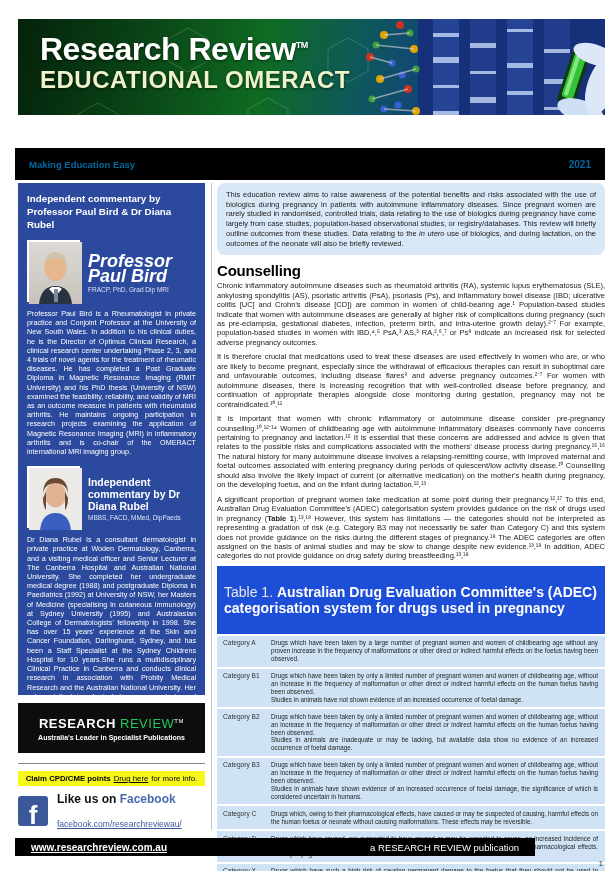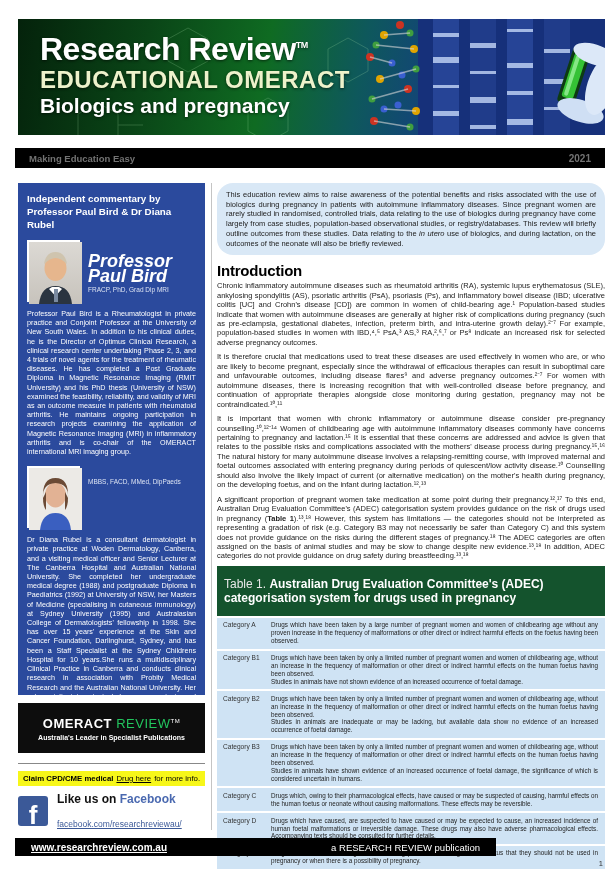--- a/index.html
+++ b/index.html
@@ -1,30 +1,30 @@
 <!DOCTYPE html>
 <html><head>
 <meta charset="utf-8">
 <style>
   * { margin:0; padding:0; box-sizing:border-box; }
   html,body { background:#fff; }
   body { width:615px; height:871px; position:relative; font-family:"Liberation Sans", sans-serif; color:#1a1a1a; }
   .abs { position:absolute; }
 
   
-  .banner { left:18px; top:19px; width:587px; height:116px; overflow:hidden;
+  .banner { left:18px; top:19px; width:587px; height:96px; overflow:hidden;
     background:linear-gradient(100deg,#04220b 0%,#0a4517 22%,#0f6b22 42%,#0e585c 58%,#14407e 72%,#1b2f6b 88%,#152455 100%); }
   .banner svg { position:absolute; inset:0; }
   .banner-text { position:absolute; left:22px; top:8px; z-index:3; }
   .hdr-title { font-size:32px; font-weight:bold; color:#fff; letter-spacing:-0.5px; line-height:36px; text-shadow:0 1px 3px rgba(0,0,0,.6); }
   .hdr-tm { font-size:9px; vertical-align:super; }
   .hdr-series { font-size:24px; font-weight:bold; color:#edf2cb; letter-spacing:0.5px; line-height:26px; text-shadow:0 1px 3px rgba(0,0,0,.6); }
   .hdr-sub { font-size:21px; font-weight:bold; color:#fff; line-height:25px; text-shadow:0 1px 3px rgba(0,0,0,.6); }
 
-  .tagbar { left:15px; top:148px; width:590px; height:20px; background:#000; color:#737373;
+  .tagbar { left:15px; top:148px; width:590px; height:32px; background:#000; color:#0369a1;
     display:flex; align-items:center; justify-content:space-between; padding:0 14px; }
   .tagbar .tag { font-size:9.5px; font-weight:bold; }
   .tagbar .year { font-size:10px; font-weight:bold; }
 
   
   .sidebar { left:18px; top:183px; width:187px; height:512px; background:#2b4a9d; color:#fff; padding:9px 9px 6px 9px; overflow:hidden; }
   .sb-heading { font-size:9.8px; font-weight:bold; line-height:13px; margin-bottom:9px; }
   .expert-row { display:flex; margin-bottom:7px; }
   .photo { width:53px; height:62px; background:#e9e7e3; border:2px solid #fff; flex:0 0 auto; }
   .expert-meta { padding-left:8px; padding-top:14px; }
@@ -54,37 +54,37 @@
     font-size:26px; display:flex; align-items:flex-end; justify-content:center; line-height:22px; overflow:hidden; }
   .fb-text { padding-left:9px; }
   .fb-like { font-size:12px; font-weight:bold; color:#111; }
   .fb-brand { color:#4a69b0; }
   .fb-url { font-size:8.5px; color:#3b5998; text-decoration:underline; margin-top:13px; }
 
   .col-divider { left:211px; top:183px; width:1px; height:647px; background:#c4c4c4; }
 
   
   .main { left:217px; top:183px; width:388px; }
-  .abstract { background:#d9e8f6; border-radius:16px; padding:7px 9px; font-size:7.5px; line-height:9.7px; text-align:justify; color:#222; }
+  .abstract { background:#d9e8f6; border-radius:8px; padding:7px 9px; font-size:7.5px; line-height:9.7px; text-align:justify; color:#222; }
   .em { font-style:italic; }
   h2.sect { font-size:15px; font-weight:bold; color:#000; margin-top:7px; margin-bottom:2px; letter-spacing:-0.2px; }
   .para { font-size:7.5px; line-height:9.45px; text-align:justify; margin-bottom:5px; color:#222; }
   .bold { font-weight:bold; }
 
   
   .t1 { margin-top:4px; }
-  .t1-head { background:#14532d; color:#fff; font-size:12px; padding:11px 7px; }
+  .t1-head { background:#1d4ed8; color:#fff; font-size:14px; padding:18px 7px; }
   .t1-head .t1-pre { font-weight:normal; color:#e8e8e8; }
   .t1-head .t1-title { font-weight:bold; }
   .t1-row { display:grid; grid-template-columns:54px 1fr; background:#cfe3f4; margin-top:2px; padding:3.5px 0; }
   .t1-cat { font-size:6.6px; color:#333; padding:0 6px; }
   .t1-text { font-size:6.3px; line-height:7.9px; color:#222; padding:0 7px 0 0; white-space:pre-line; text-align:justify; }
 
   
-  .footbar { left:15px; top:838px; width:481px; height:18px; background:#000; color:#fff;
+  .footbar { left:15px; top:838px; width:520px; height:18px; background:#000; color:#fff;
     display:flex; align-items:center; justify-content:space-between; padding:0 16px; }
   .foot-url { font-size:10px; font-weight:bold; text-decoration:underline; cursor:pointer; }
   .foot-pub { font-size:9.5px; font-weight:normal; }
   .pagenum { right:12px; top:859px; font-size:7.5px; color:#333; }
 </style>
 </head>
 <body>
 
 <div class="abs banner">
   <svg viewBox="0 0 587 127">
@@ -167,21 +167,20 @@
       <rect x="549" y="34" width="12" height="46" rx="3" fill="#35c235"></rect>
       <rect x="551" y="36" width="4" height="42" rx="2" fill="#9af09a" opacity="0.8"></rect>
       <ellipse cx="568" cy="30" rx="22" ry="10" fill="#dce8f8"></ellipse>
       <ellipse cx="572" cy="88" rx="24" ry="11" fill="#cfdff4"></ellipse>
       <ellipse cx="584" cy="58" rx="14" ry="30" fill="#dce8f8"></ellipse>
     </g>
   </svg>
   <div class="banner-text">
     <div class="hdr-title"><span>Research Review</span><span class="hdr-tm">TM</span></div>
     <div class="hdr-series">EDUCATIONAL OMERACT</div>
-    <div class="hdr-sub">Biologics and pregnancy</div>
   </div>
 </div>
 
 <div class="abs tagbar">
   <span class="tag">Making Education Easy</span>
   <span class="year">2021</span>
 </div>
 
 <div class="abs sidebar">
   <div class="sb-heading">Independent commentary by Professor Paul Bird &amp; Dr Diana Rubel</div>
@@ -216,38 +215,39 @@
       <svg viewBox="0 0 53 62" width="53" height="62">
         <rect width="53" height="62" fill="#eceae6"></rect>
         <path d="M11 62 Q13 45 26.5 45 Q40 45 42 62 Z" fill="#3a5fc0"></path>
         <ellipse cx="26.5" cy="27" rx="10.5" ry="12.5" fill="#e2b294"></ellipse>
         <path d="M14 30 Q13 10 26.5 10 Q40 10 39 30 Q40 16 26.5 15 Q13 16 14 30 Z" fill="#6b4a35"></path>
         <path d="M14 30 Q14 38 17 42 L17 24 Z" fill="#6b4a35"></path>
         <path d="M39 30 Q39 38 36 42 L36 24 Z" fill="#6b4a35"></path>
       </svg>
     </div>
     <div class="expert-meta2">
+      <div class="expert-name2">Independent commentary by Dr Diana Rubel</div>
       <div class="expert-cred">MBBS, FACD, MMed, DipPaeds</div>
     </div>
   </div>
   <div class="bio">Dr Diana Rubel is a consultant dermatologist in private practice at Woden Dermatology, Canberra, and a visiting medical officer and Senior Lecturer at The Canberra Hospital and Australian National University. She completed her undergraduate medical degree (1988) and postgraduate Diploma in Paediatrics (1992) at University of NSW, her Masters of Medicine (specialising in cutaneous immunology) at Sydney University (1995) and Australasian College of Dermatologists' fellowship in 1998. She has over 15 years' experience at the Skin and Cancer Foundation, Darlinghurst, Sydney, and has been a Staff Specialist at the Sydney Childrens Hospital for 10 years.She runs a multidisciplinary Clinical Practice in Canberra and conducts clinical research in association with Probity Medical Research and the Australian National University. Her subspecialty interests include acne, psoriasis and atopic dermatitis, skin cancer management, clinical trials, and cosmetic dermatology.</div>
 </div>
 
 <div class="abs logobox">
   <div class="logo-line">
-    <span class="logo-bold">OMERACT</span>
+    <span class="logo-bold">RESEARCH</span>
     <span class="logo-light">REVIEW</span><span class="logo-tm">TM</span>
   </div>
   <div class="logo-tag">Australia's Leader in Specialist Publications</div>
 </div>
 
 <div class="abs sb-divider"></div>
 
 <div class="abs cpdbar">
-  <span class="cpd-bold">Claim CPD/CME medical</span>
+  <span class="cpd-bold">Claim CPD/CME points</span>
   <span class="cpd-link">Drug here</span>
   <span>for more info.</span>
 </div>
 
 <div class="abs fb">
   <div class="fb-icon">
       <span>f</span>
     </div>
   <div class="fb-text">
     <div class="fb-like">
@@ -259,21 +259,21 @@
 </div>
 
 <div class="abs col-divider"></div>
 
 <div class="abs main">
 
   <div class="abstract">
     <span>This education review aims to raise awareness of the potential benefits and risks associated with the use of biologics during pregnancy in patients with autoimmune inflammatory diseases. Since pregnant women are rarely studied in randomised, controlled trials, data relating to the use of biologics during pregnancy have come largely from case studies, population-based observational studies, or registry/databases. This review will briefly outline outcomes from these studies. Data relating to the </span><span class="em">in utero</span><span> use of biologics, and during lactation, on the outcomes of the neonate will also be briefly reviewed.</span>
   </div>
 
-  <h2 class="sect">Introduction</h2>
+  <h2 class="sect">Counselling</h2>
   <p class="para">Chronic inflammatory autoimmune diseases such as rheumatoid arthritis (RA), systemic lupus erythematosus (SLE), ankylosing spondylitis (AS), psoriatic arthritis (PsA), psoriasis (Ps), and inflammatory bowel disease (IBD; ulcerative colitis [UC] and Crohn's disease [CD]) are common in women of child-bearing age.¹ Population-based studies indicate that women with autoimmune diseases are generally at higher risk of complications during pregnancy (such as pre-eclampsia, gestational diabetes, infection, preterm birth, and intra-uterine growth delay).²⁻⁷ For example, population-based studies in women with IBD,⁴,⁵ PsA,³ AS,³ RA,²,⁶,⁷ or Ps⁸ indicate an increased risk for selected adverse pregnancy outcomes.</p>
   <p class="para">It is therefore crucial that medications used to treat these diseases are used effectively in women who are, or who are likely to become pregnant, especially since the withdrawal of efficacious therapies can result in suboptimal care and unfavourable outcomes, including disease flares⁹ and adverse pregnancy outcomes.²⁻⁷ For women with autoimmune diseases, there is increasing recognition that with well-controlled disease before pregnancy, and continuation of appropriate therapies alongside close monitoring during gestation, pregnancy may not be contraindicated.¹⁰,¹¹</p>
   <p class="para">It is important that women with chronic inflammatory or autoimmune disease consider pre-pregnancy counselling.¹⁰,¹²⁻¹⁴ Women of childbearing age with autoimmune inflammatory diseases commonly have concerns pertaining to pregnancy and lactation.¹⁵ It is essential that these concerns are addressed and advice is given that relates to the possible risks and complications associated with the mothers' disease process during pregnancy.¹⁵,¹⁶ The natural history for many autoimmune disease involves a relapsing-remitting course, with improved maternal and foetal outcomes associated with entering pregnancy during periods of quiescent/low activity disease.¹⁰ Counselling should also involve the likely impact of current (or alternative medication) on the mother's health during pregnancy, on the developing foetus, and on the infant during lactation.¹²,¹³</p>
 
   <p class="para">
     <span>A significant proportion of pregnant women take medication at some point during their pregnancy.¹²,¹⁷ To this end, Australian Drug Evaluation Committee's (ADEC) categorisation system provides guidance on the risk of drugs used in pregnancy (</span><span class="bold">Table 1</span><span>).¹³,¹⁸ However, this system has limitations — the categories should not be interpreted as representing a gradation of risk (e.g. Category B3 may not necessarily be safer than Category C) and this system does not provide guidance on the risks during the different stages of pregnancy.¹⁸ The ADEC categories are often assigned on the basis of animal studies and may be slow to change despite new evidence.¹³,¹⁸ In addition, ADEC categories do not provide guidance on drug safety during breastfeeding.¹³,¹⁸</span>
   </p>
 
   <div class="t1">
     <div class="t1-head">

